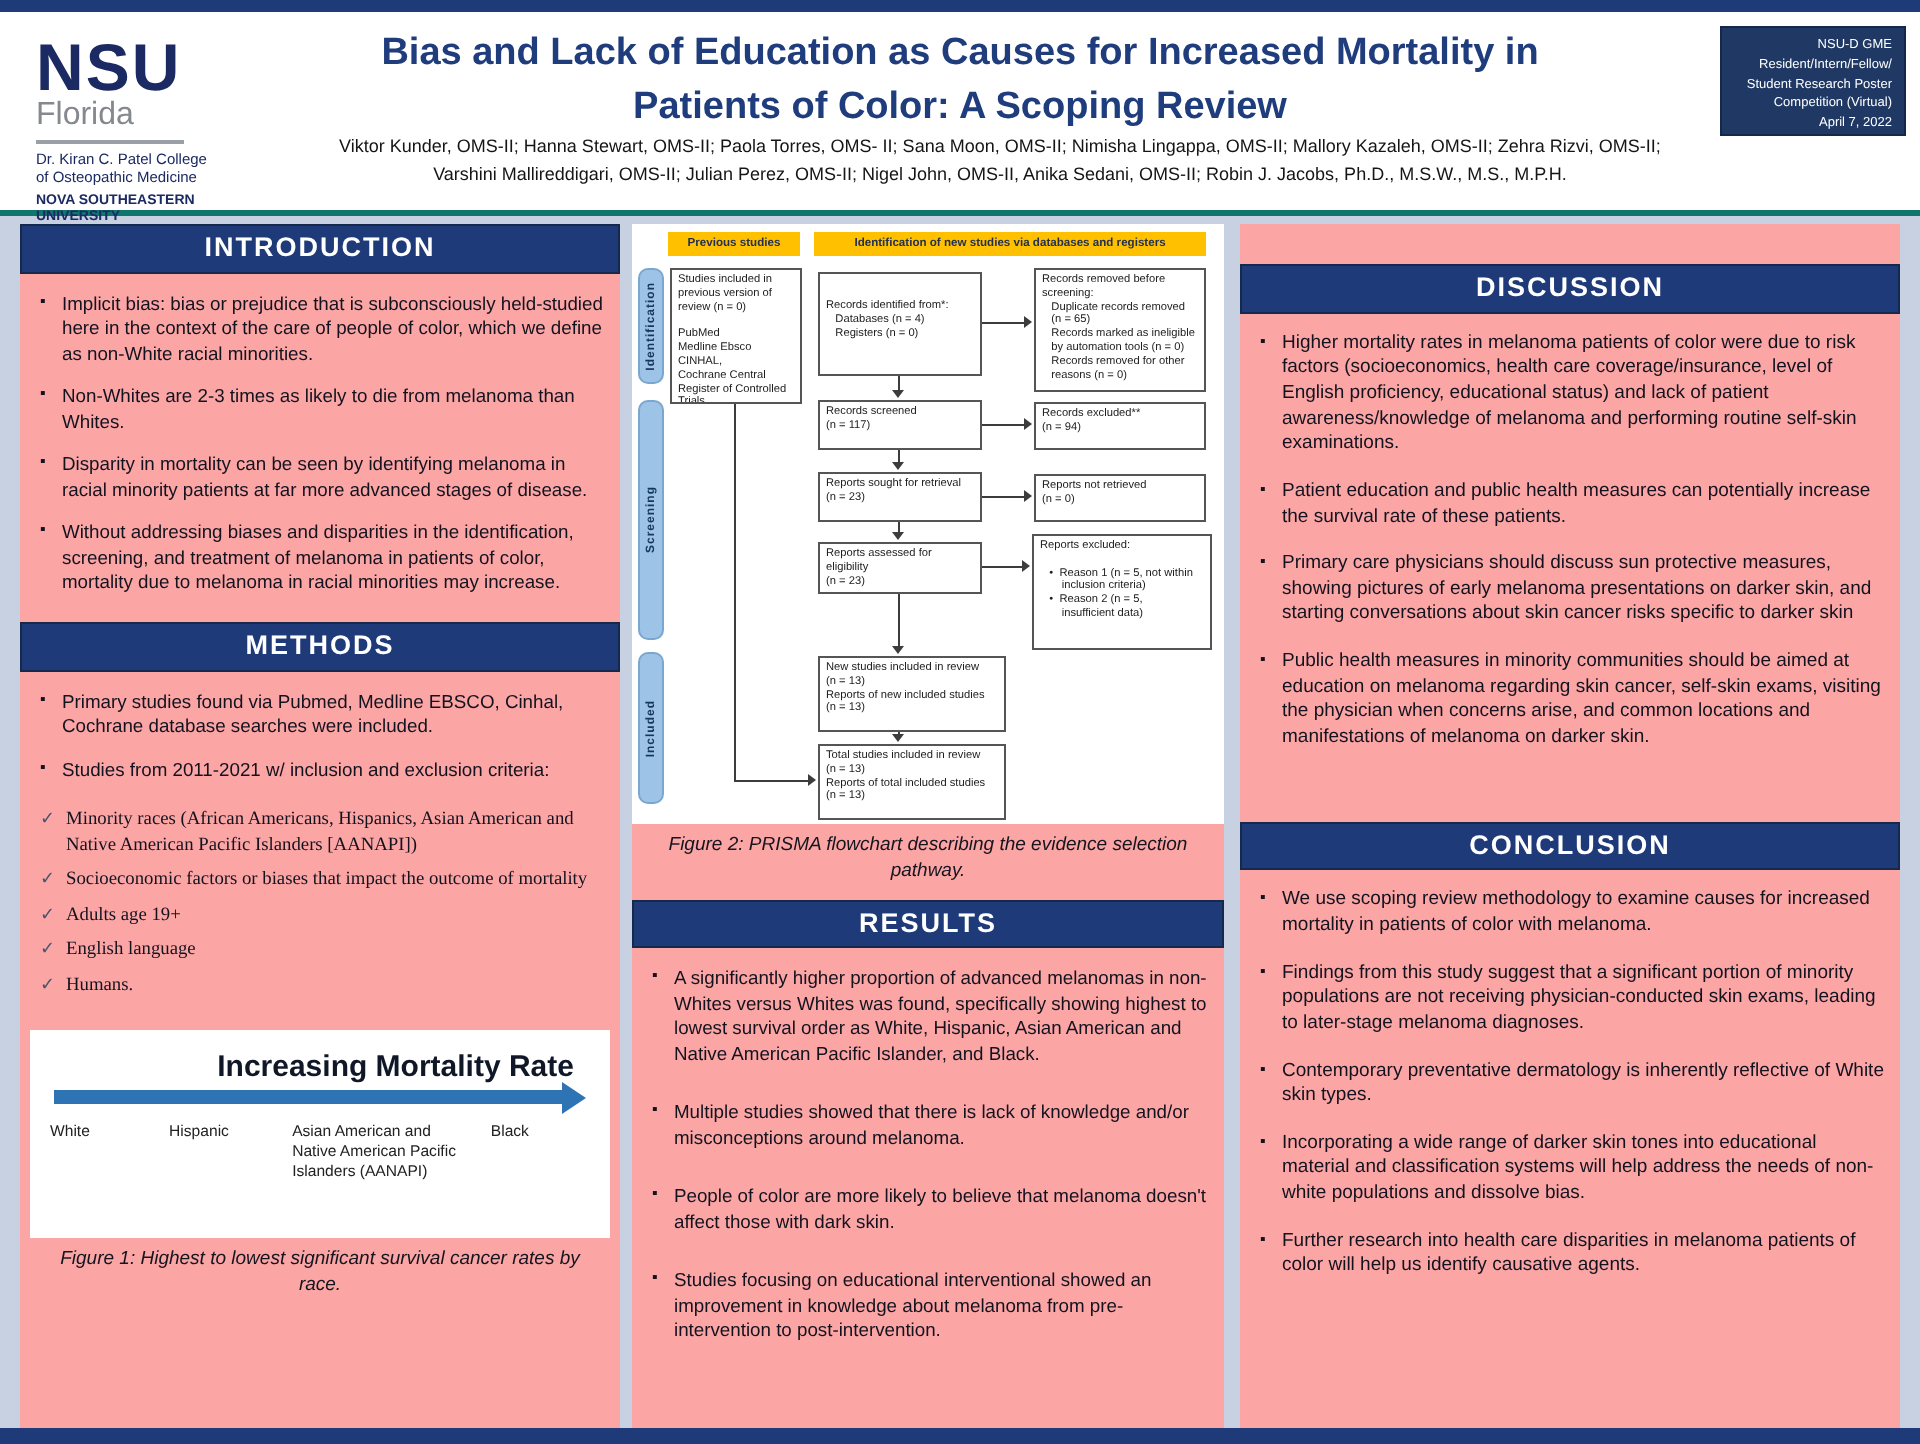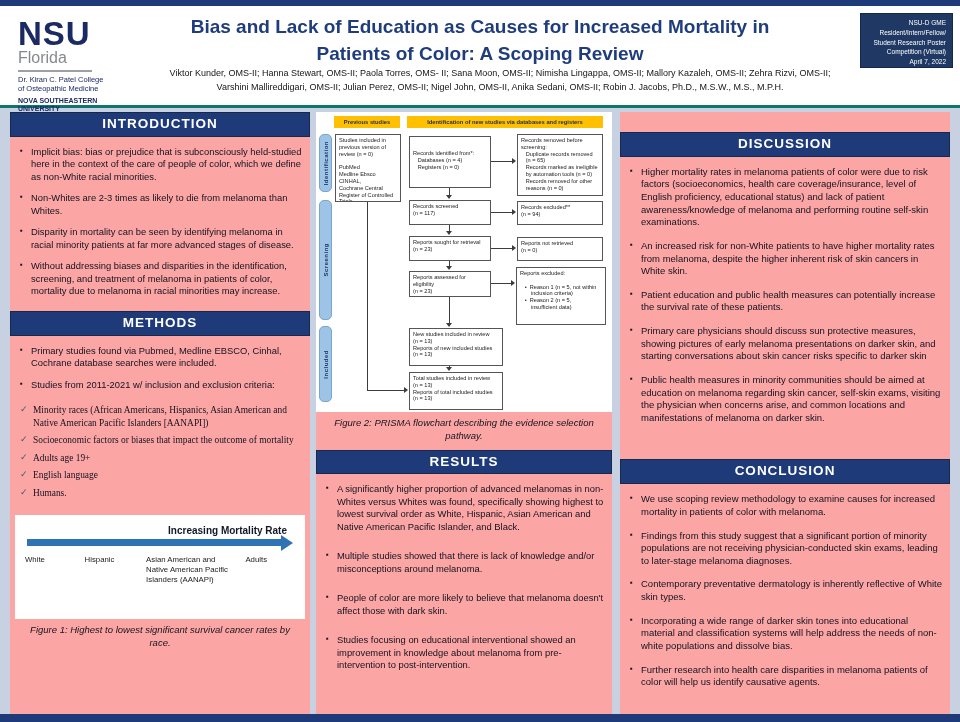--- a/index.html
+++ b/index.html
@@ -62,21 +62,21 @@
     font-size:9.4px; line-height:1.33; margin-bottom:5px; padding-left:13px; position:relative;
     color:#13131f;
   }
   ul.checks li::before { content:"\2713"; position:absolute; left:0; top:0; font-size:9px; color:#44546a; }
 
   .caption { font-style:italic; font-size:9.5px; text-align:center; line-height:1.35;
              padding:5px 14px 0 14px; color:#15151f; }
 
   
   .fig1 { background:#ffffff; margin:7px 5px 0 5px; padding:10px 10px 8px 10px; height:104px; }
-  .fig1-label { font-size:10px; font-weight:bold; color:#101828; text-align:right; padding-right:8px; margin-bottom:3px; }
+  .fig1-label { font-size:15px; font-weight:bold; color:#101828; text-align:right; padding-right:8px; margin-bottom:3px; }
   .fig1-arrow { position:relative; height:7px; background:#2e74b5; margin-right:14px; margin-left:2px; }
   .fig1-arrow::after { content:""; position:absolute; right:-12px; top:-4.5px; width:0; height:0;
     border-left:12px solid #2e74b5; border-top:8px solid transparent; border-bottom:8px solid transparent; }
   .fig1-cats { display:flex; margin-top:9px; }
   .fig1-cat { font-size:7.8px; line-height:1.25; color:#222; }
   .fig1-cat.c0 { width:58px; }
   .fig1-cat.c1 { width:60px; margin-left:2px; }
   .fig1-cat.c2 { width:88px; margin-left:2px; }
   .fig1-cat.c3 { width:50px; margin-left:12px; }
 
@@ -156,21 +156,21 @@
       <li>Humans.</li>
     </ul>
 
     <div class="fig1">
       <div class="fig1-label">Increasing Mortality Rate</div>
       <div class="fig1-arrow"></div>
       <div class="fig1-cats">
         <div class="fig1-cat c0">White</div>
         <div class="fig1-cat c1">Hispanic</div>
         <div class="fig1-cat c2">Asian American and Native American Pacific Islanders (AANAPI)</div>
-        <div class="fig1-cat c3">Adults</div>
+        <div class="fig1-cat c3">Black</div>
       </div>
     </div>
     <div class="caption">Figure 1: Highest to lowest significant survival cancer rates by race.</div>
   </section>
 
   <section class="col col-center">
     <div class="prisma">
       <div class="phead" style="left:18px; top:4px; width:66px;">Previous studies</div>
       <div class="phead" style="left:91px; top:4px; width:196px;">Identification of new studies via databases and registers</div>
 
@@ -262,21 +262,20 @@
       <li>Multiple studies showed that there is lack of knowledge and/or misconceptions around melanoma.</li>
       <li>People of color are more likely to believe that melanoma doesn't affect those with dark skin.</li>
       <li>Studies focusing on educational interventional showed an improvement in knowledge about melanoma from pre-intervention to post-intervention.</li>
     </ul>
   </section>
 
   <section class="col col-right">
     <div class="sec-head">DISCUSSION</div>
     <ul class="bullets">
       <li>Higher mortality rates in melanoma patients of color were due to risk factors (socioeconomics, health care coverage/insurance, level of English proficiency, educational status) and lack of patient awareness/knowledge of melanoma and performing routine self-skin examinations.</li>
-      <li>An increased risk for non-White patients to have higher mortality rates from melanoma, despite the higher inherent risk of skin cancers in White skin.</li>
       <li>Patient education and public health measures can potentially increase the survival rate of these patients.</li>
       <li>Primary care physicians should discuss sun protective measures, showing pictures of early melanoma presentations on darker skin, and starting conversations about skin cancer risks specific to darker skin</li>
       <li>Public health measures in minority communities should be aimed at education on melanoma regarding skin cancer, self-skin exams, visiting the physician when concerns arise, and common locations and manifestations of melanoma on darker skin.</li>
     </ul>
 
     <div class="sec-head">CONCLUSION</div>
     <ul class="bullets">
       <li>We use scoping review methodology to examine causes for increased mortality in patients of color with melanoma.</li>
       <li>Findings from this study suggest that a significant portion of minority populations are not receiving physician-conducted skin exams, leading to later-stage melanoma diagnoses.</li>
       <li>Contemporary preventative dermatology is inherently reflective of White skin types.</li>

